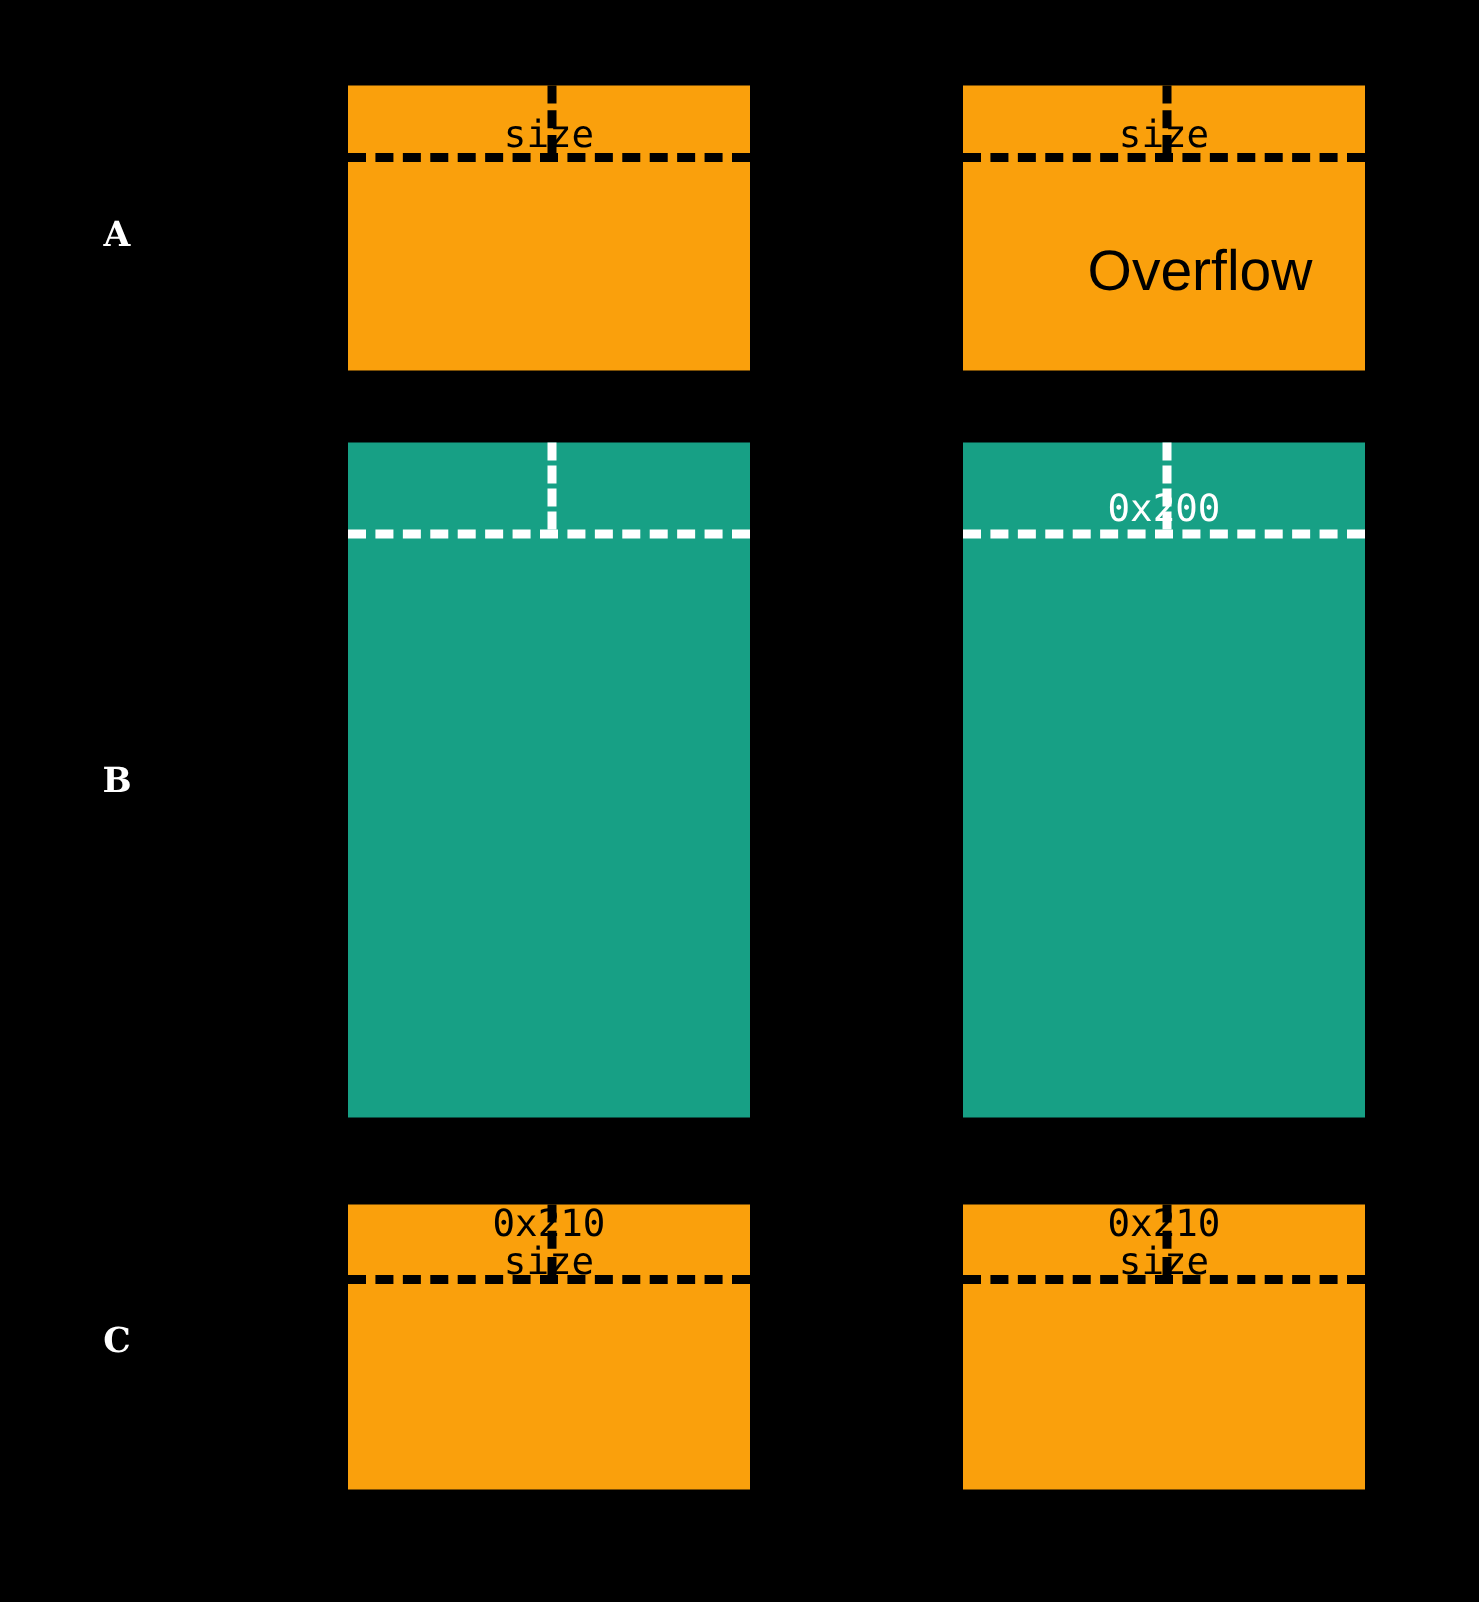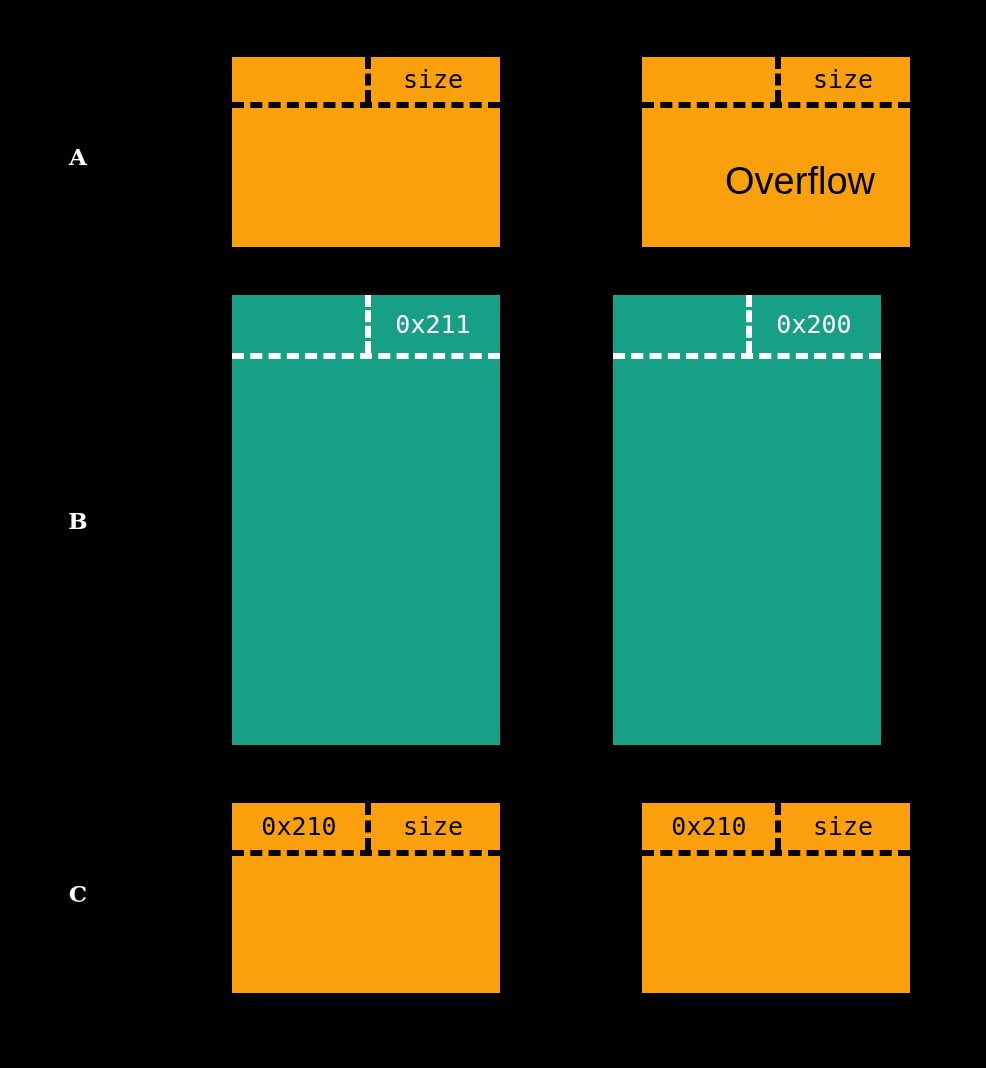--- a/index.html
+++ b/index.html
@@ -41,20 +41,21 @@
   .chunk.teal   { background: #17a085; }
 
   
   .chunk-header {
     position: absolute;
     left: 0;
     top: 0;
     width: 100%;
     display: flex;
     box-sizing: border-box;
+    flex-direction: column;
   }
   .chunk-cell {
     flex: 1 1 50%;
     display: flex;
     align-items: center;
     justify-content: center;
     box-sizing: border-box;
     font-family: "DejaVu Sans Mono", monospace;
     font-size: 25px;
     letter-spacing: 0px;
@@ -120,30 +121,26 @@
       <div class="chunk-cell dark">size</div>
     </div>
     <div class="vsep" style="left:133px; height:45px;"></div>
     <div class="hsep" style="top:45px;"></div>
     <div class="chunk-body" style="top:105px;">Overflow</div>
   </div>
 
   <div class="row-label" style="left:58px; top:509px;">B</div>
 
   <div class="chunk teal" style="left:232px; top:295px; width:268px; height:450px;">
-    <div class="chunk-header" style="height:58px;">
-      <div class="chunk-cell light"></div>
-      <div class="chunk-cell light">0x211</div>
-    </div>
     <div class="vsep light" style="left:133px; height:58px;"></div>
     <div class="hsep light" style="top:58px;"></div>
     <div class="chunk-body" style="top:120px; color:#ffffff;"></div>
   </div>
 
-  <div class="chunk teal" style="left:613px; top:295px; width:268px; height:450px;">
+  <div class="chunk teal" style="left:642px; top:295px; width:268px; height:450px;">
     <div class="chunk-header" style="height:58px;">
       <div class="chunk-cell light"></div>
       <div class="chunk-cell light">0x200</div>
     </div>
     <div class="vsep light" style="left:133px; height:58px;"></div>
     <div class="hsep light" style="top:58px;"></div>
     <div class="chunk-body" style="top:120px; color:#ffffff;"></div>
   </div>
 
   <div class="row-label" style="left:58px; top:882px;">C</div>

